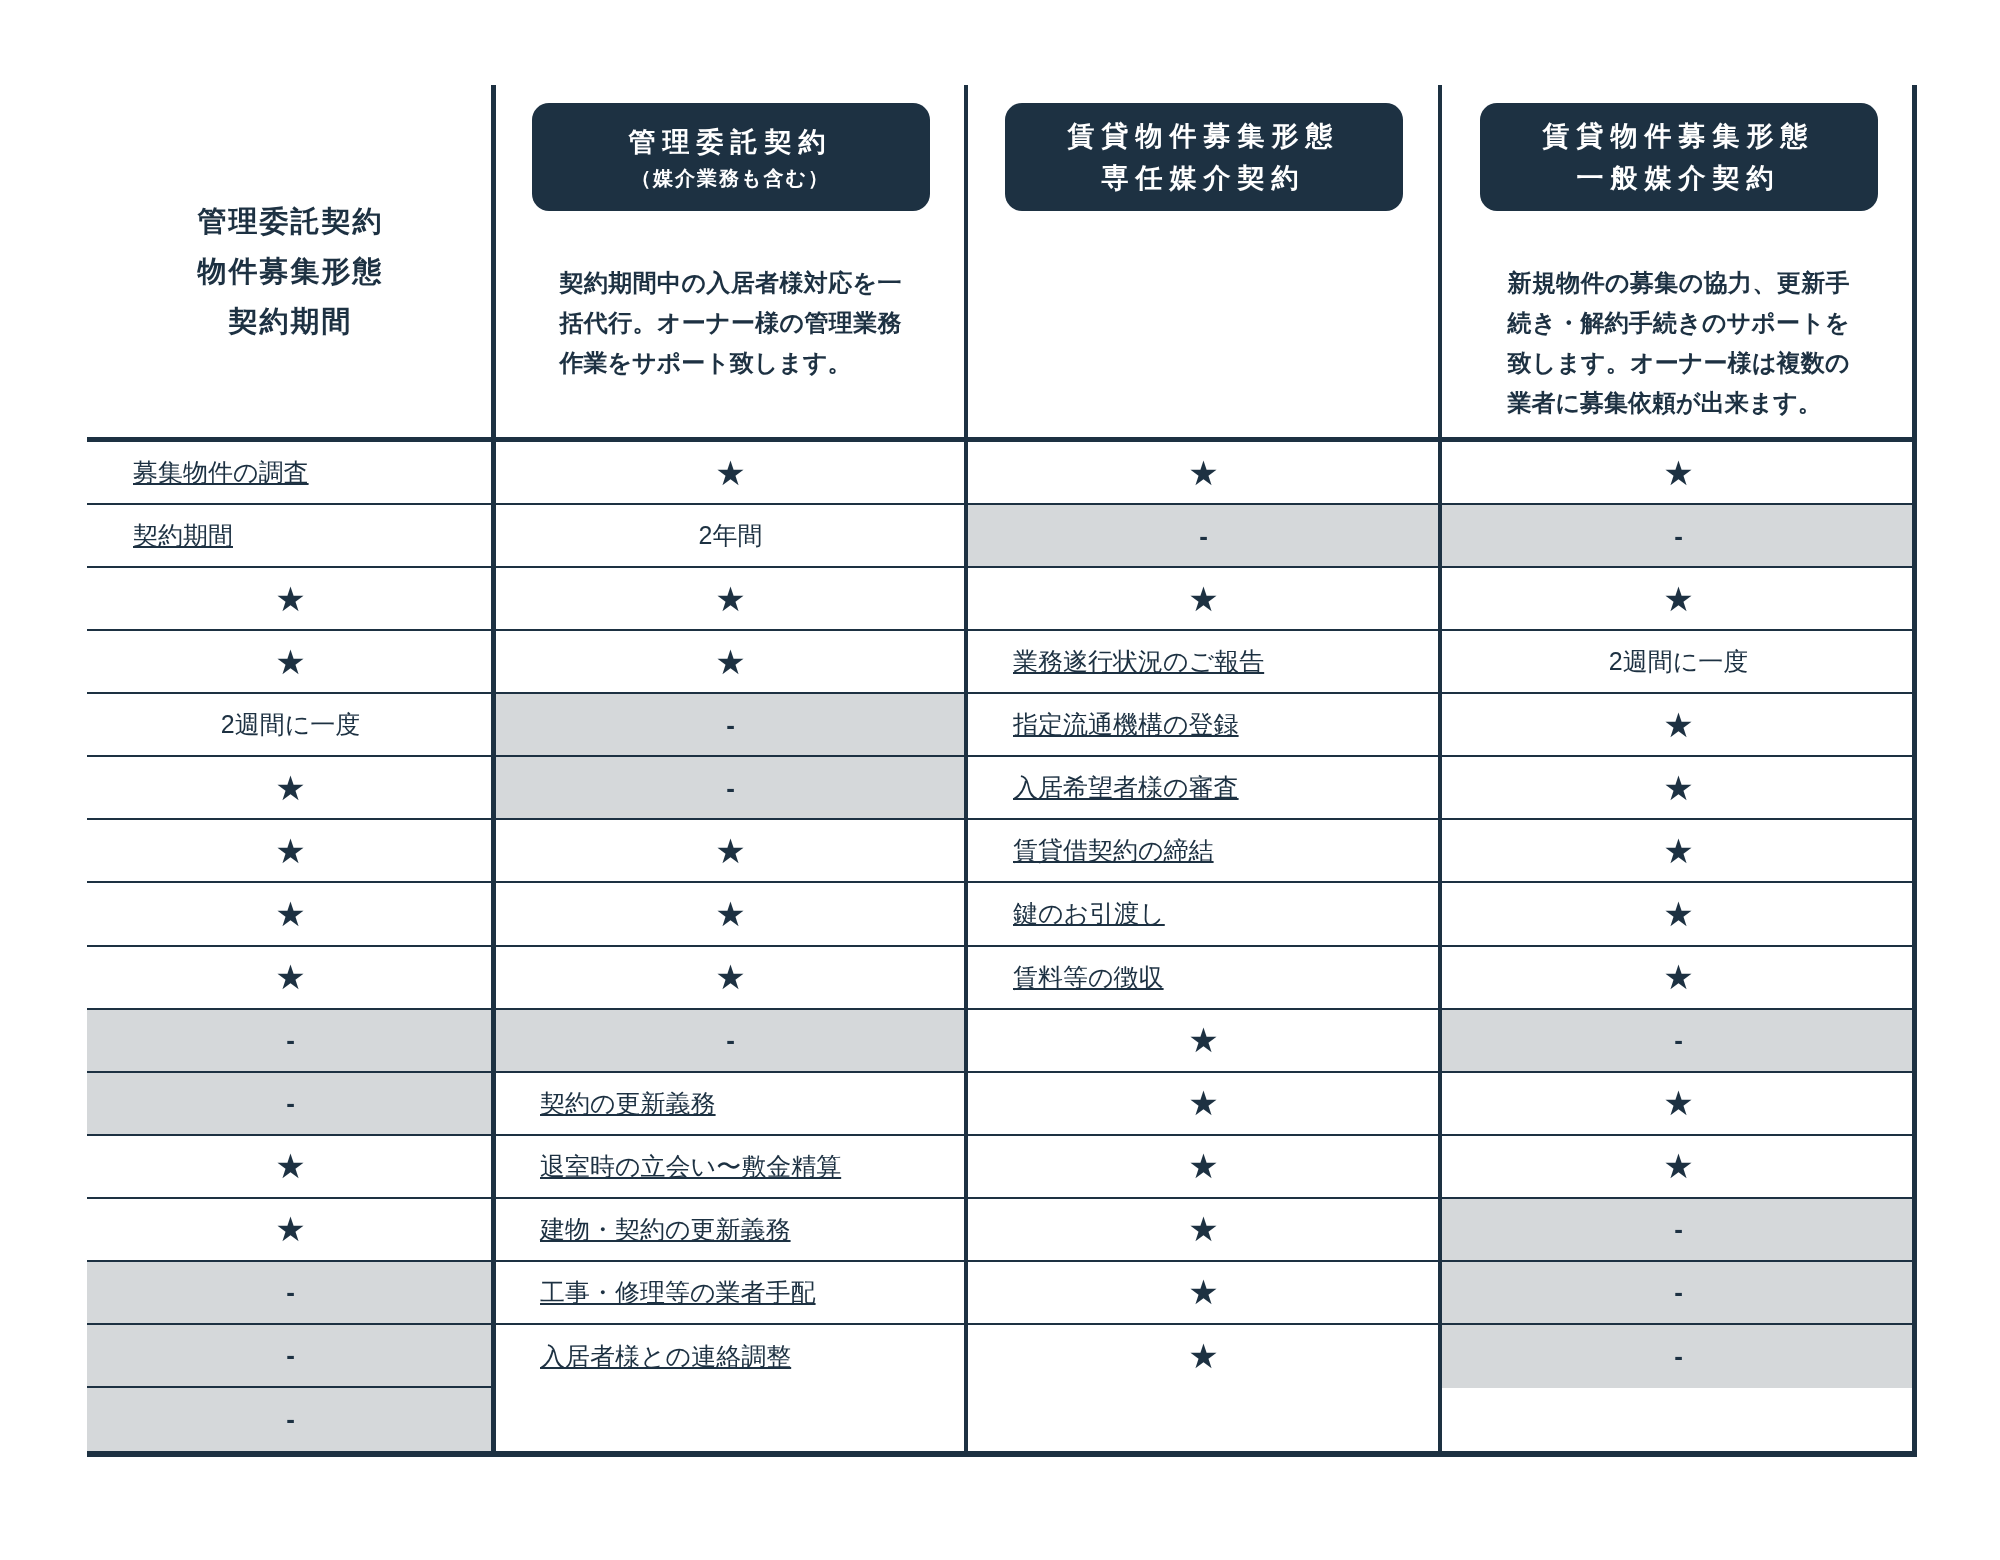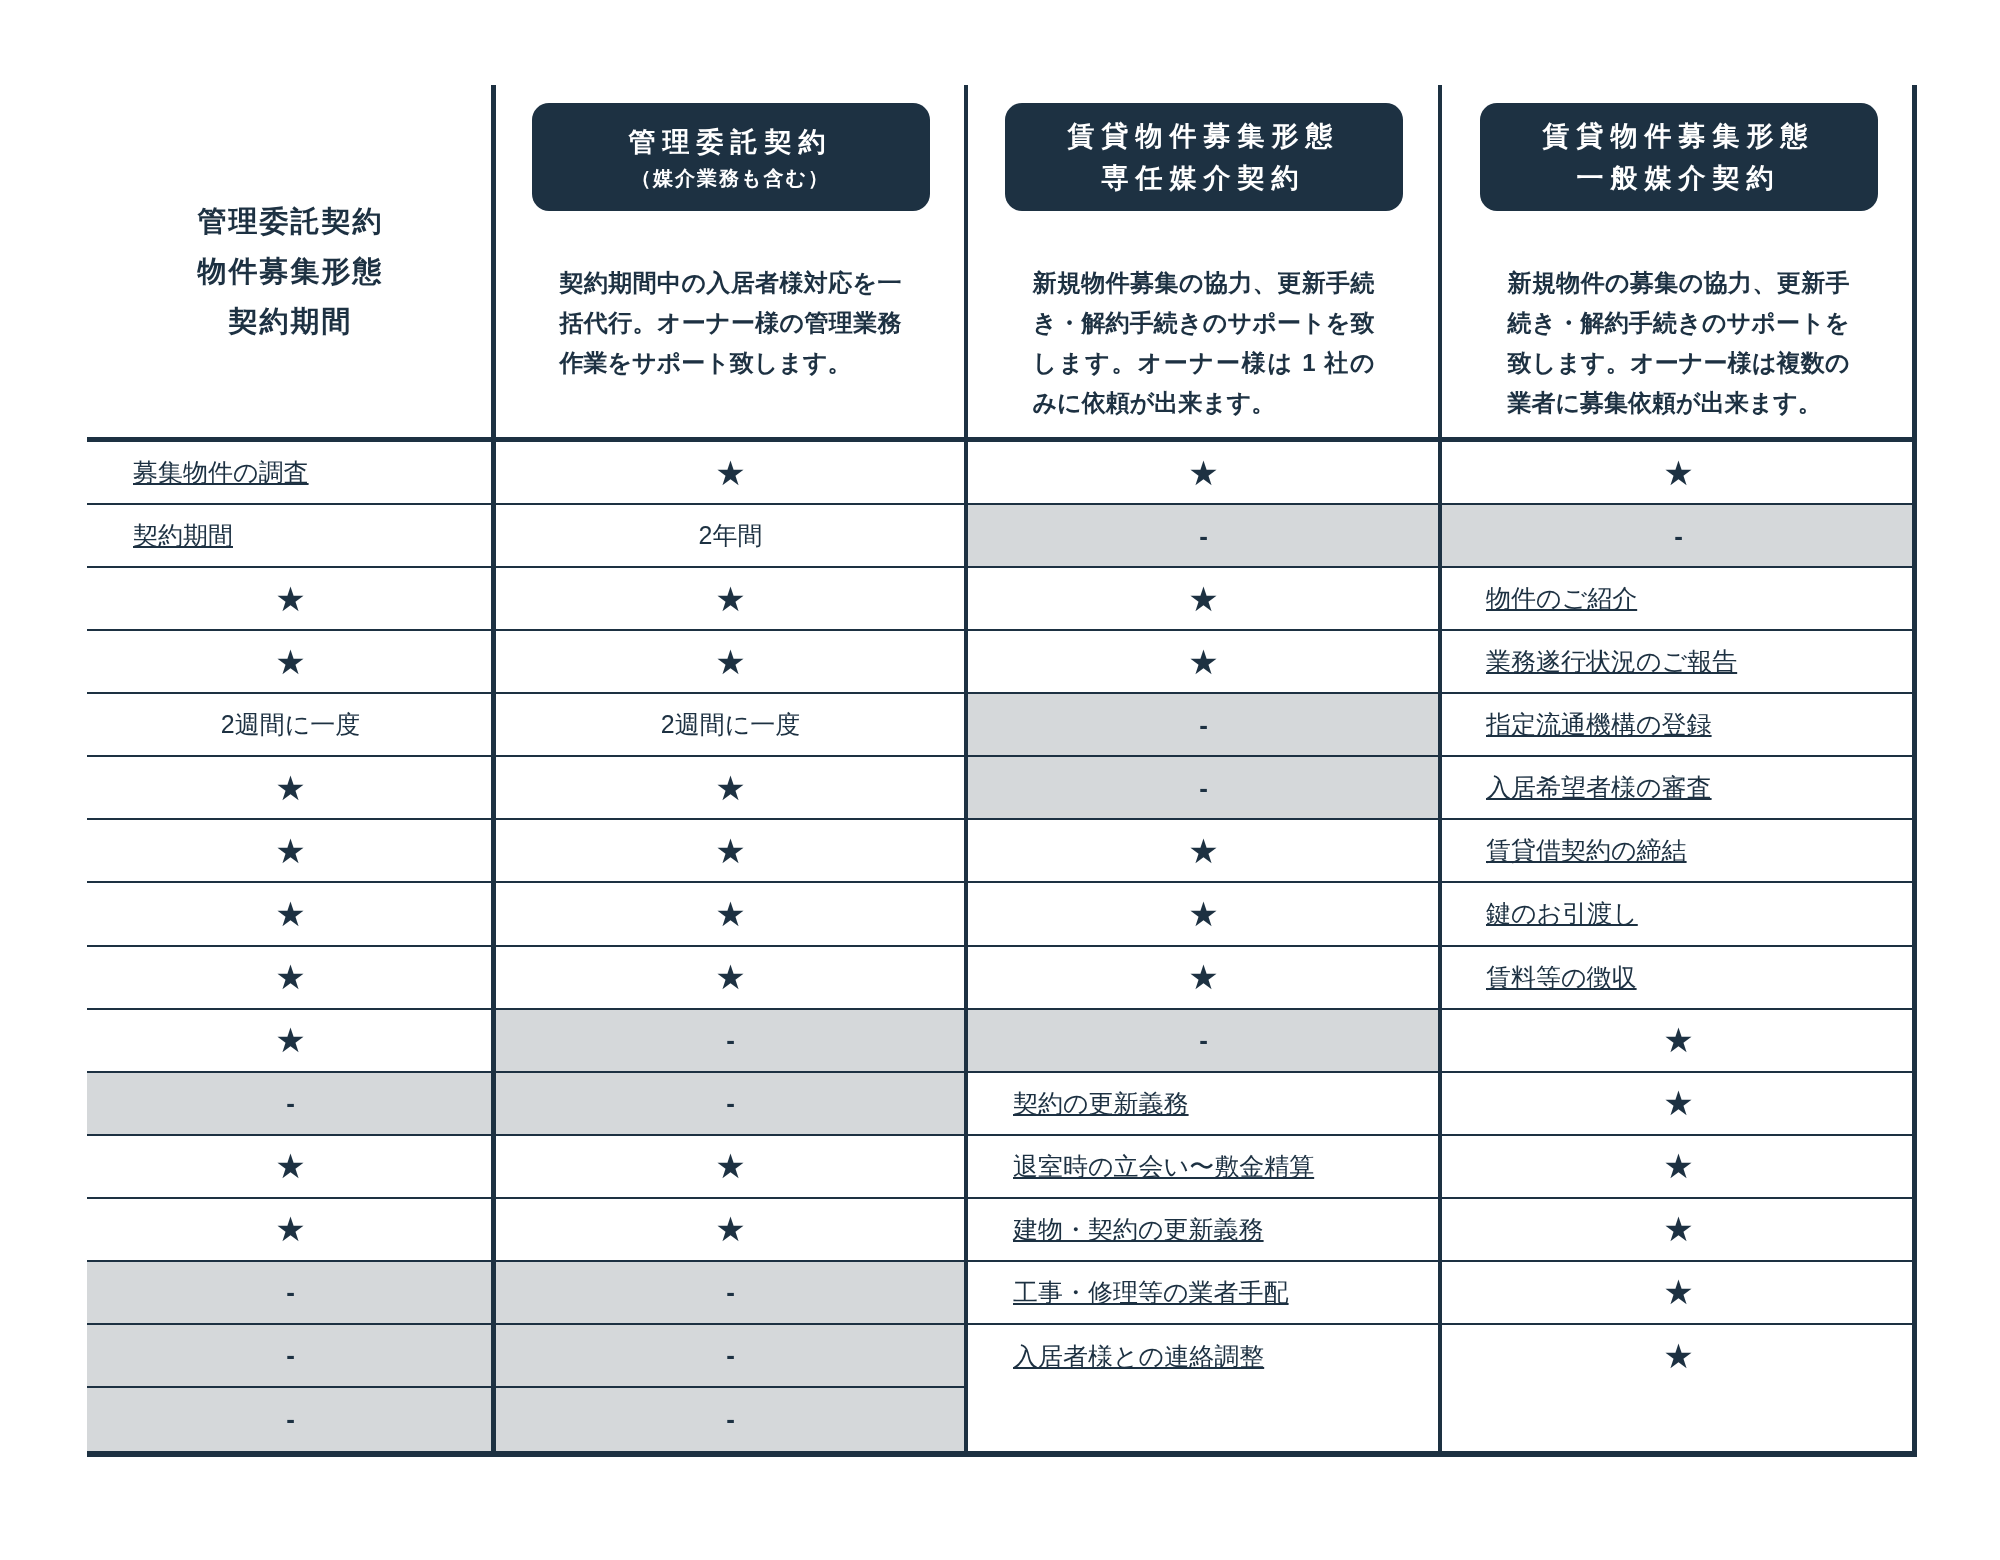--- a/index.html
+++ b/index.html
@@ -89,21 +89,20 @@
         <div class="line2 sub-small">（媒介業務も含む）</div>
       </div>
       <div class="desc">契約期間中の入居者様対応を一括代行。オーナー様の管理業務作業をサポート致します。</div>
     </div>
 
     <div class="colhead">
       <div class="box">
         <div class="line1">賃貸物件募集形態</div>
         <div class="line2">専任媒介契約</div>
       </div>
-      <div class="desc">新規物件募集の協力、更新手続き・解約手続きのサポートを致します。オーナー様は 1 社のみに依頼が出来ます。</div>
     </div>
 
     <div class="colhead">
       <div class="box">
         <div class="line1">賃貸物件募集形態</div>
         <div class="line2">一般媒介契約</div>
       </div>
       <div class="desc">新規物件の募集の協力、更新手続き・解約手続きのサポートを致します。オーナー様は複数の業者に募集依頼が出来ます。</div>
     </div>
 
@@ -132,21 +131,20 @@
       </div>
       <div class="cell">
         <span class="star">★</span>
       </div>
       <div class="cell">
         <span class="star">★</span>
       </div>
       <div class="cell">
         <span class="star">★</span>
       </div>
-      <div class="cell label">物件のご紹介</div>
       <div class="cell">
         <span class="star">★</span>
       </div>
       <div class="cell">
         <span class="star">★</span>
       </div>
       <div class="cell">
         <span class="star">★</span>
       </div>
       <div class="cell label">業務遂行状況のご報告</div>

